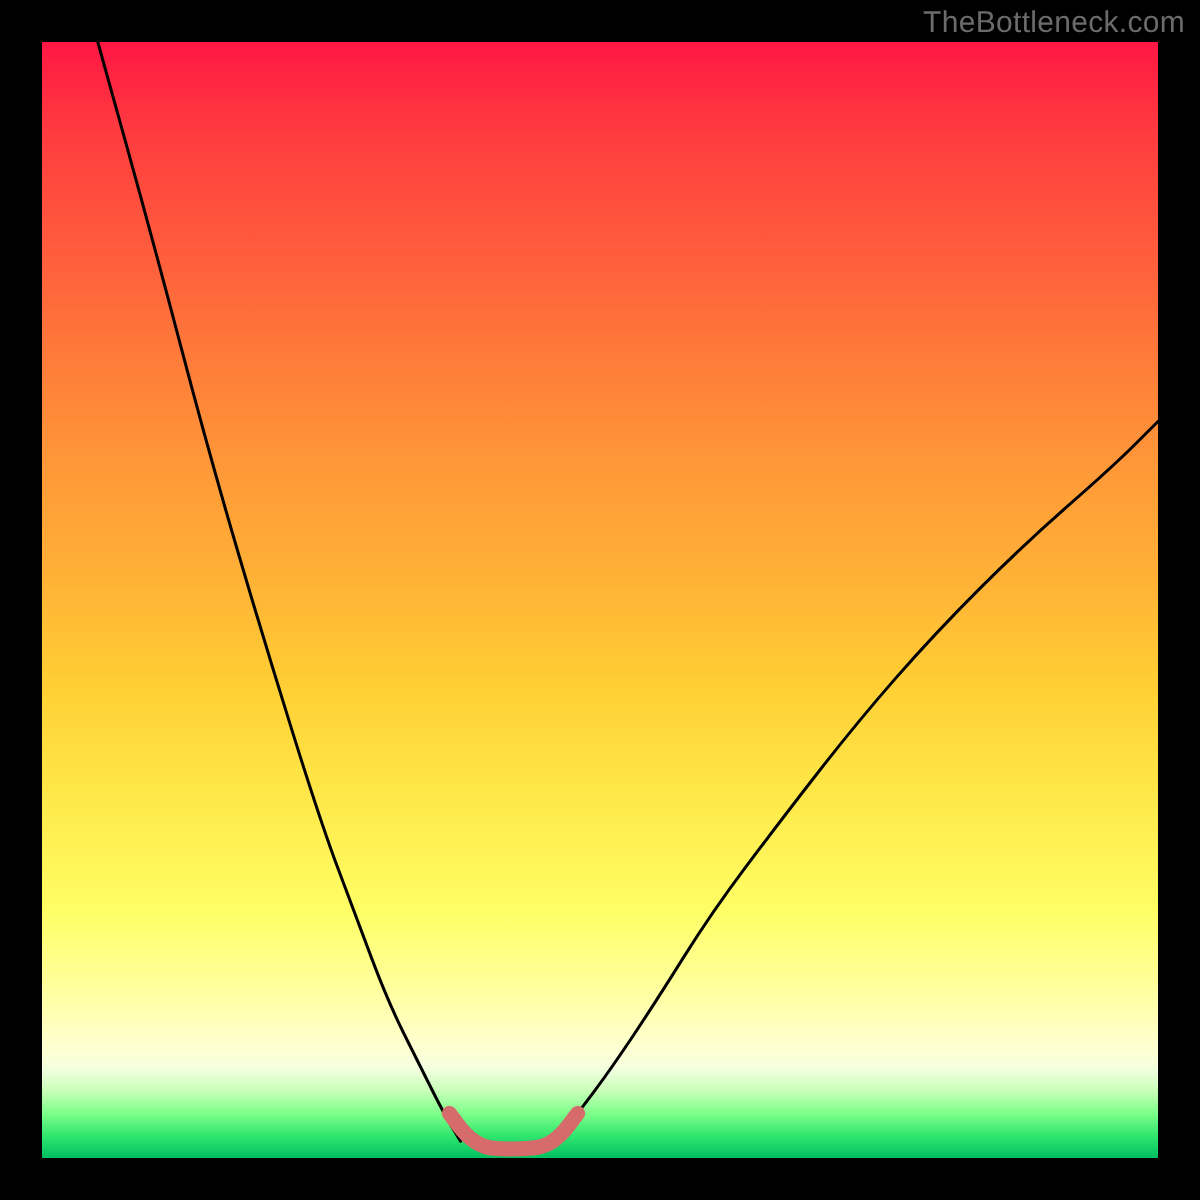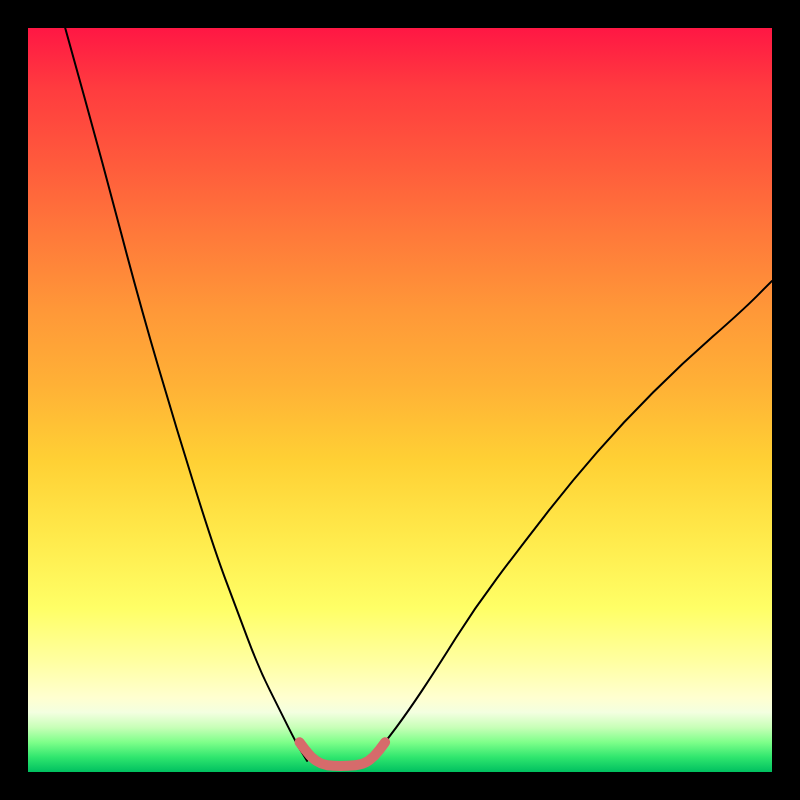--- a/index.html
+++ b/index.html
@@ -65,20 +65,21 @@
     width: 100%;
     height: 100%;
     z-index: 2;
   }
 </style>
 </head>
 <body>
 
 <div class="frame">
 
+  <div class="watermark">TheBottleneck.com</div>
 
   <div class="plot-area">
     <div class="gradient"></div>
     <svg class="curves" viewBox="0 0 744 744" preserveAspectRatio="none">
       <g id="series-layer">
           <path d="M 37.2 0 Q 37.2 0 55.800000000000004 66.96000000000004 Q 74.4 133.92000000000007 93 204.60000000000002 Q 111.6 275.28 130.2 338.52 Q 148.8 401.76 167.4 461.28 Q 186 520.8 197.16000000000003 550.56 Q 208.32000000000002 580.3199999999999 219.48000000000002 610.0799999999999 Q 230.64 639.84 241.8 662.1600000000001 Q 252.96 684.48 260.4 699.36 Q 267.84 714.24 273.41999999999996 723.54 T 279 732.84" fill="none" stroke="#000000" stroke-width="2" stroke-linecap="round" stroke-linejoin="round"></path>
           <path d="M 342.24 732.84 Q 342.24 732.84 349.68 723.54 Q 357.12 714.24 368.28 699.36 Q 379.44 684.48 394.32000000000005 662.1600000000001 Q 409.20000000000005 639.84 427.8 610.0799999999999 Q 446.4 580.3199999999999 468.72 550.56 Q 491.04 520.8 517.08 487.31999999999994 Q 543.12 453.84 569.1600000000001 424.08 Q 595.2 394.32 624.96 364.55999999999995 Q 654.72 334.79999999999995 684.48 308.76 Q 714.24 282.72 729.12 267.84000000000003 T 744 252.95999999999998" fill="none" stroke="#000000" stroke-width="2" stroke-linecap="round" stroke-linejoin="round"></path>
           <path d="M 271.56 714.24 Q 271.56 714.24 277.14 721.6800000000001 Q 282.72 729.12 288.3 732.8399999999999 Q 293.88 736.56 299.46 737.304 Q 305.03999999999996 738.048 312.48 738.048 Q 319.92 738.048 327.36 737.304 Q 334.8 736.56 340.38 732.8399999999999 Q 345.96000000000004 729.12 351.54 721.6800000000001 T 357.12 714.24" fill="none" stroke="#d66b6b" stroke-width="10" stroke-linecap="round" stroke-linejoin="round"></path>
         </g>
     </svg>

